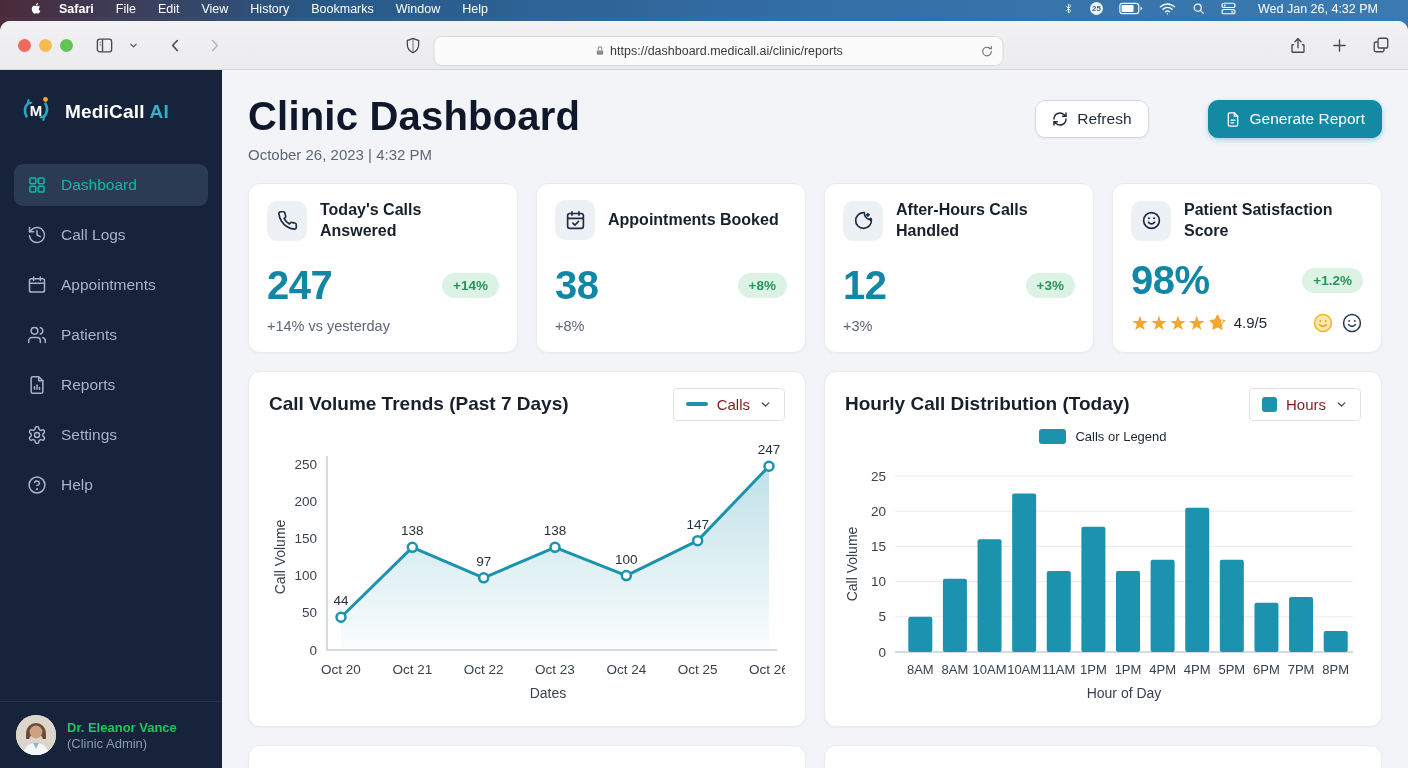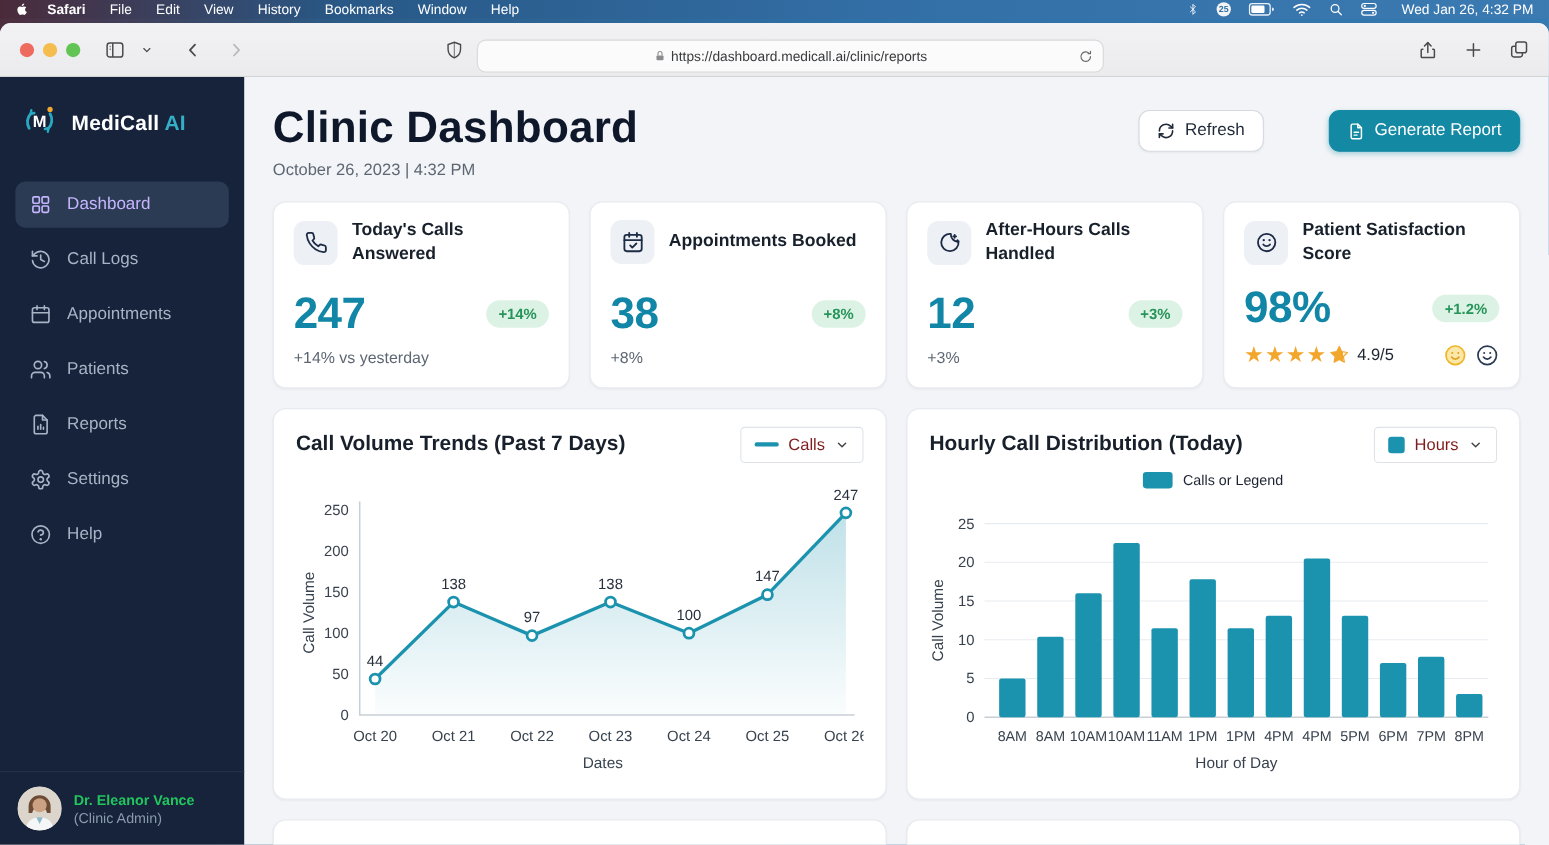--- a/index.html
+++ b/index.html
@@ -2,21 +2,21 @@
 <html><head>
 <meta charset="utf-8">
 <style>
   * { margin:0; padding:0; box-sizing:border-box; }
   html,body { width:1408px; height:768px; overflow:hidden;
     font-family:"Liberation Sans","DejaVu Sans",sans-serif;
     background:linear-gradient(90deg,#4e2e3e 0%,#2b5c88 22%,#2f70a6 55%,#3579b1 100%); }
 
   
   .menubar { position:absolute; top:0; left:0; right:0; height:17px;
-    display:flex; align-items:center; padding:0 14px; color:#fff; font-size:12.5px;
+    display:flex; align-items:center; padding:0 30px; color:#fff; font-size:12.5px;
     background:linear-gradient(90deg,rgba(74,42,58,.92) 0%,rgba(40,88,134,.94) 22%,rgba(52,112,168,.94) 60%,rgba(60,122,178,.94) 100%); }
   .menubar .apple { margin-right:16px; display:flex; align-items:center; }
   .menu-items { display:flex; gap:22px; align-items:center; }
   .menu-items span:first-child { font-weight:bold; }
   .menubar .spacer { flex:1; }
   .status-icons { display:flex; gap:16px; align-items:center; }
   .badge-circle { width:13px; height:13px; border-radius:50%; background:#f2f4f6; color:#2d6da3;
     font-size:8px; font-weight:bold; display:flex; align-items:center; justify-content:center; }
   .clock { margin-left:6px; white-space:nowrap; }
 
@@ -40,21 +40,21 @@
   
   .app { display:flex; height:calc(100% - 49px); }
   .sidebar { width:222px; background:#16233a; display:flex; flex-direction:column; flex-shrink:0; }
   .brand { display:flex; align-items:center; gap:11px; padding:22px 18px 8px; }
   .brand-name { font-size:19px; font-weight:bold; color:#fff; letter-spacing:.2px; }
   .brand-name .ai { color:#35aec7; }
   .nav { margin-top:24px; padding:0 14px; display:flex; flex-direction:column; gap:8px; }
   .nav-item { display:flex; align-items:center; gap:14px; padding:11px 13px; border-radius:9px;
     color:#a7b4c6; font-size:15.5px; cursor:pointer; }
   .nav-item svg { flex-shrink:0; }
-  .nav-item.active { background:#2b3b54; color:#c4b5fd; }
+  .nav-item.active { background:#2b3b54; color:#14b8a6; }
   .user { margin-top:auto; border-top:1px solid #243télé24; border-top:1px solid #24324a; padding:13px 16px; display:flex; align-items:center; gap:11px; }
   .user-name { color:#22c55e; font-size:13px; font-weight:bold; }
   .user-role { color:#8b99ad; font-size:13px; margin-top:1px; }
   .avatar { width:40px; height:40px; border-radius:50%; overflow:hidden; background:#e9e2d8; flex-shrink:0; }
 
   
   .main { flex:1; padding:24px 26px 0; overflow:hidden; }
   .page-head { display:flex; justify-content:space-between; align-items:flex-start; }
   .page-title { font-size:40px; font-weight:800; color:#0f172a; letter-spacing:.2px; }
   .page-date { font-size:15px; color:#5d6773; margin-top:7px; }

